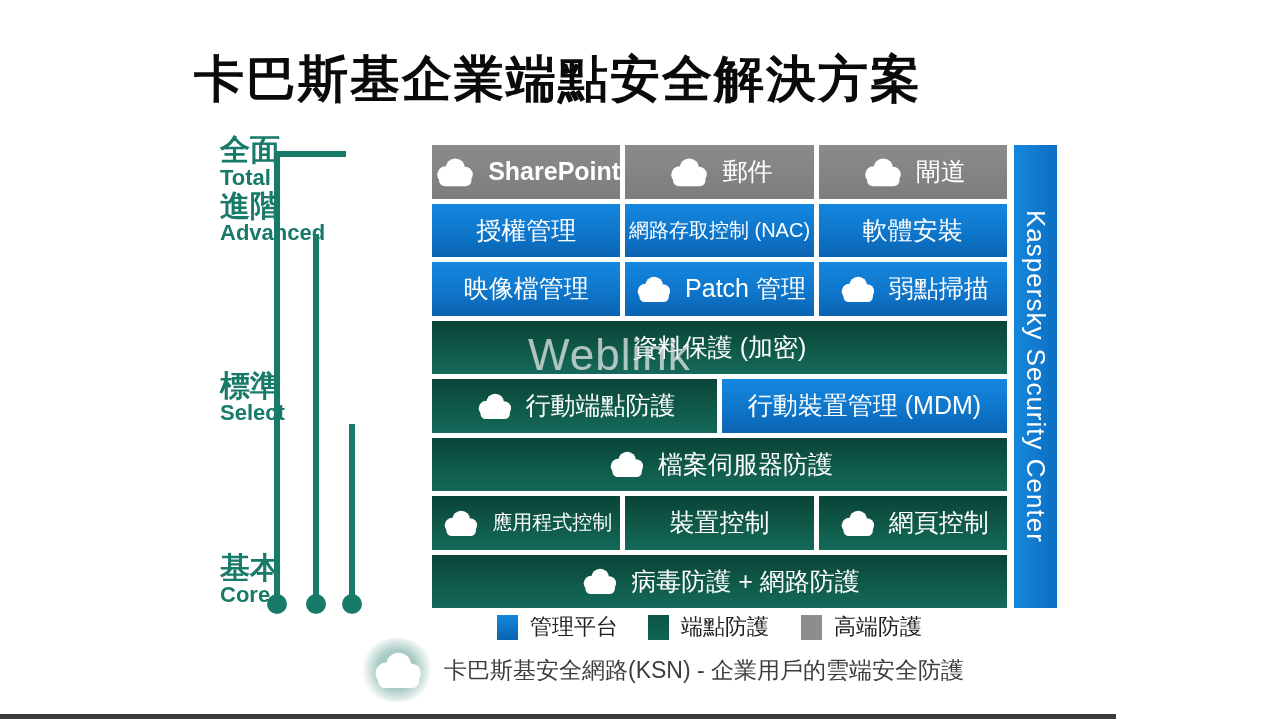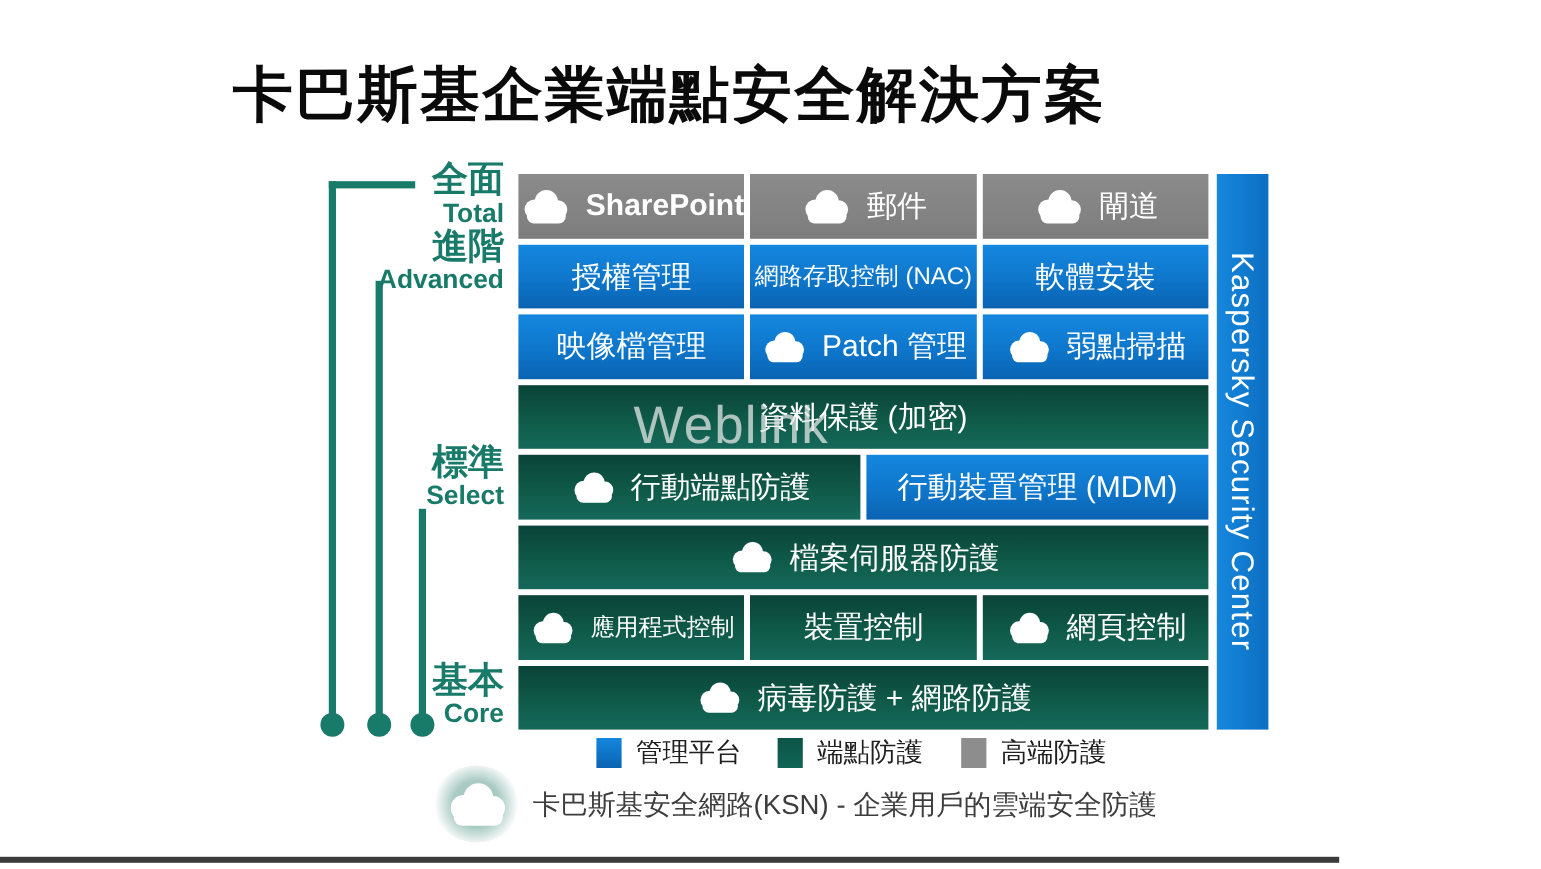--- a/index.html
+++ b/index.html
@@ -9,21 +9,21 @@
 
   
   .title { position:absolute; top:46px; left:0; width:100%; text-align:center;
            font-size:50px; font-weight:800; color:#0a0a0a; letter-spacing:2px; }
 
   
   .guide { position:absolute; background:#187a68; }
   .dot   { position:absolute; width:20px; height:20px; border-radius:50%; background:#187a68; }
 
   
-  .tier-label { position:absolute; left:220px; width:200px; text-align:right; color:#187a68; line-height:1.05; }
+  .tier-label { position:absolute; left:220px; width:200px; text-align:left; color:#187a68; line-height:1.05; }
   .tier-zh { font-size:30px; font-weight:700; }
   .tier-en { font-size:22px; font-weight:600; }
 
   
   .grid { position:absolute; left:432px; top:145px; width:575px; height:463px;
           display:flex; flex-direction:column; gap:5px; }
   .row  { display:flex; gap:5px; flex:1; }
   .cell { display:flex; align-items:center; justify-content:center; gap:12px;
           color:#ffffff; font-size:25px; white-space:nowrap; flex:1; }
   .c-gray  { background:linear-gradient(180deg,#8b8b8b 0%,#7d7d7d 100%); }

